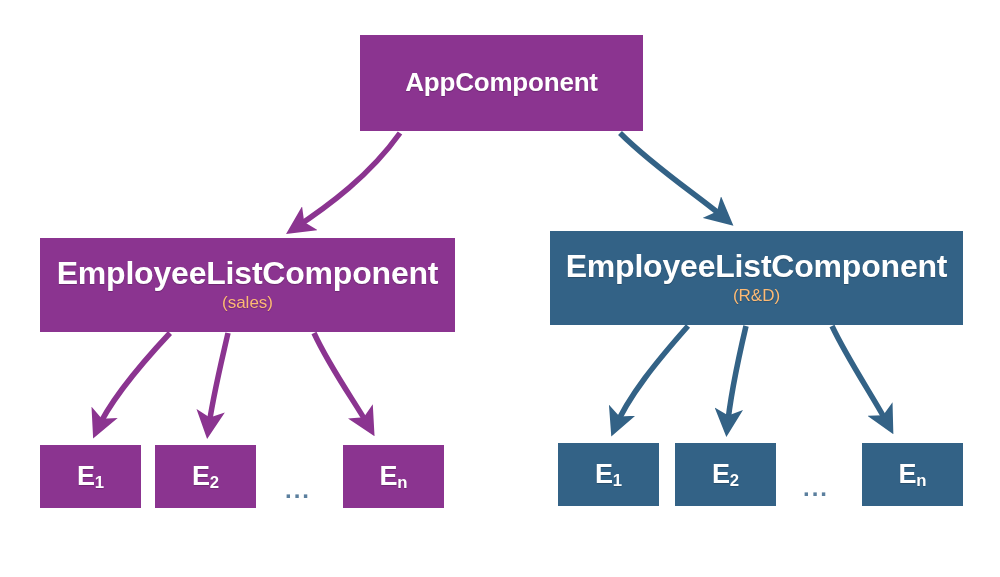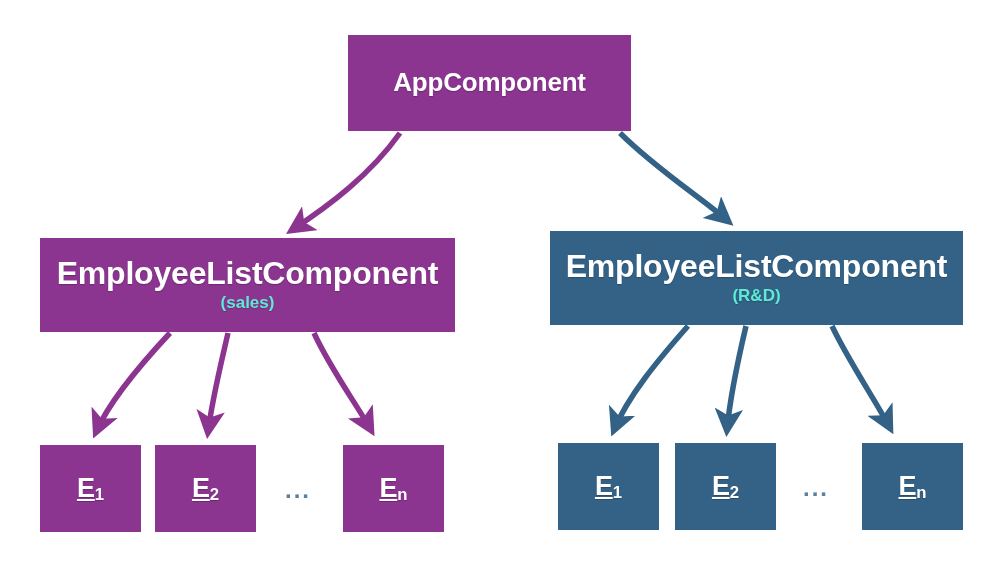--- a/index.html
+++ b/index.html
@@ -37,29 +37,29 @@
     z-index: 2;
   }
   .node-title {
     font-weight: bold;
     letter-spacing: -0.2px;
     line-height: 1.05;
     white-space: nowrap;
     text-shadow: 0 1px 1px rgba(0,0,0,0.22);
   }
   .node-sub {
-    font-weight: bold;
-    color: #5eead4;
+    font-weight: normal;
+    color: #fdba74;
     line-height: 1.1;
     white-space: nowrap;
     text-shadow: 0 1px 1px rgba(0,0,0,0.18);
   }
   
   #node-root {
-    left: 348px;
+    left: 360px;
     top: 35px;
     width: 283px;
     height: 96px;
   }
   #node-root .node-title { font-size: 26px; }
 
   
   .node-mid { height: 94px; }
   #node-mid-sales {
     left: 40px;
@@ -70,22 +70,21 @@
     left: 550px;
     top: 231px;
     width: 413px;
   }
   .node-mid .node-title { font-size: 32px; }
   .node-mid .node-sub { font-size: 17px; margin-top: 3px; }
 
   
   .leaf {
     width: 101px;
-    height: 87px;
-    text-decoration: underline;
+    height: 63px;
   }
   .leaf .node-title {
     font-size: 27px;
   }
   .leaf .node-title sub {
     font-size: 0.62em;
     font-weight: bold;
     vertical-align: baseline;
     position: relative;
     bottom: -0.18em;

